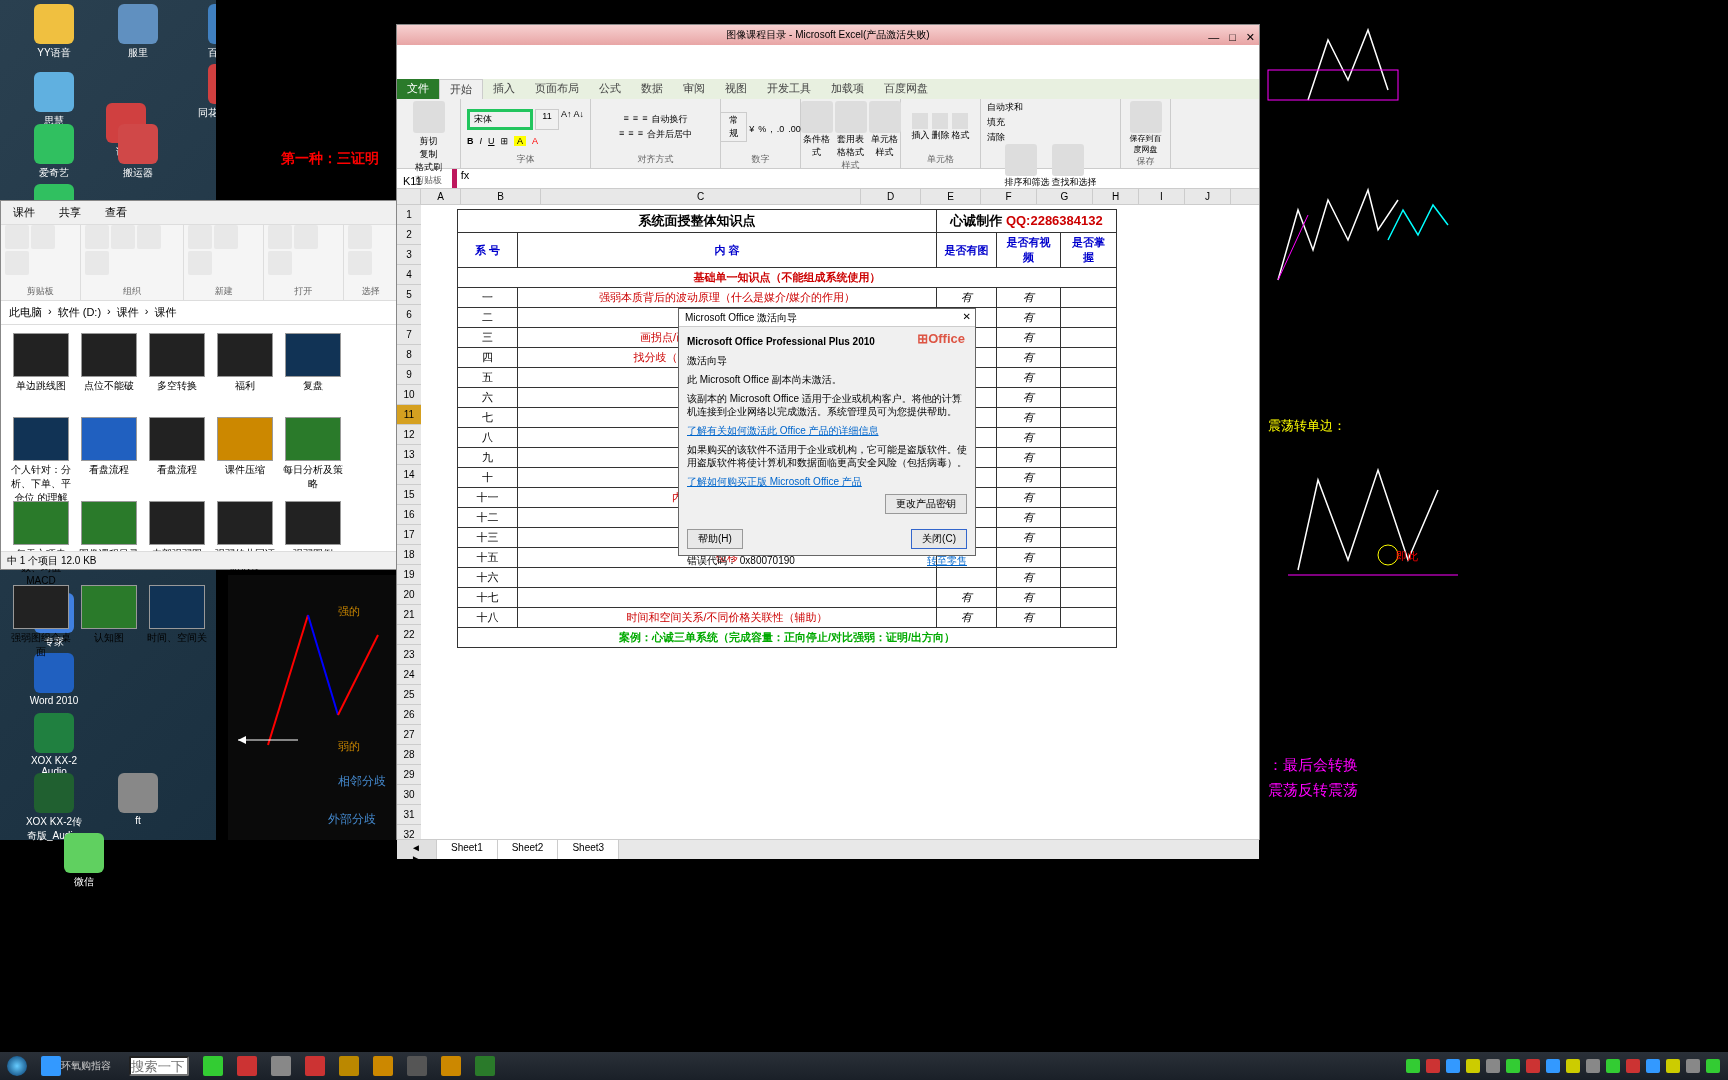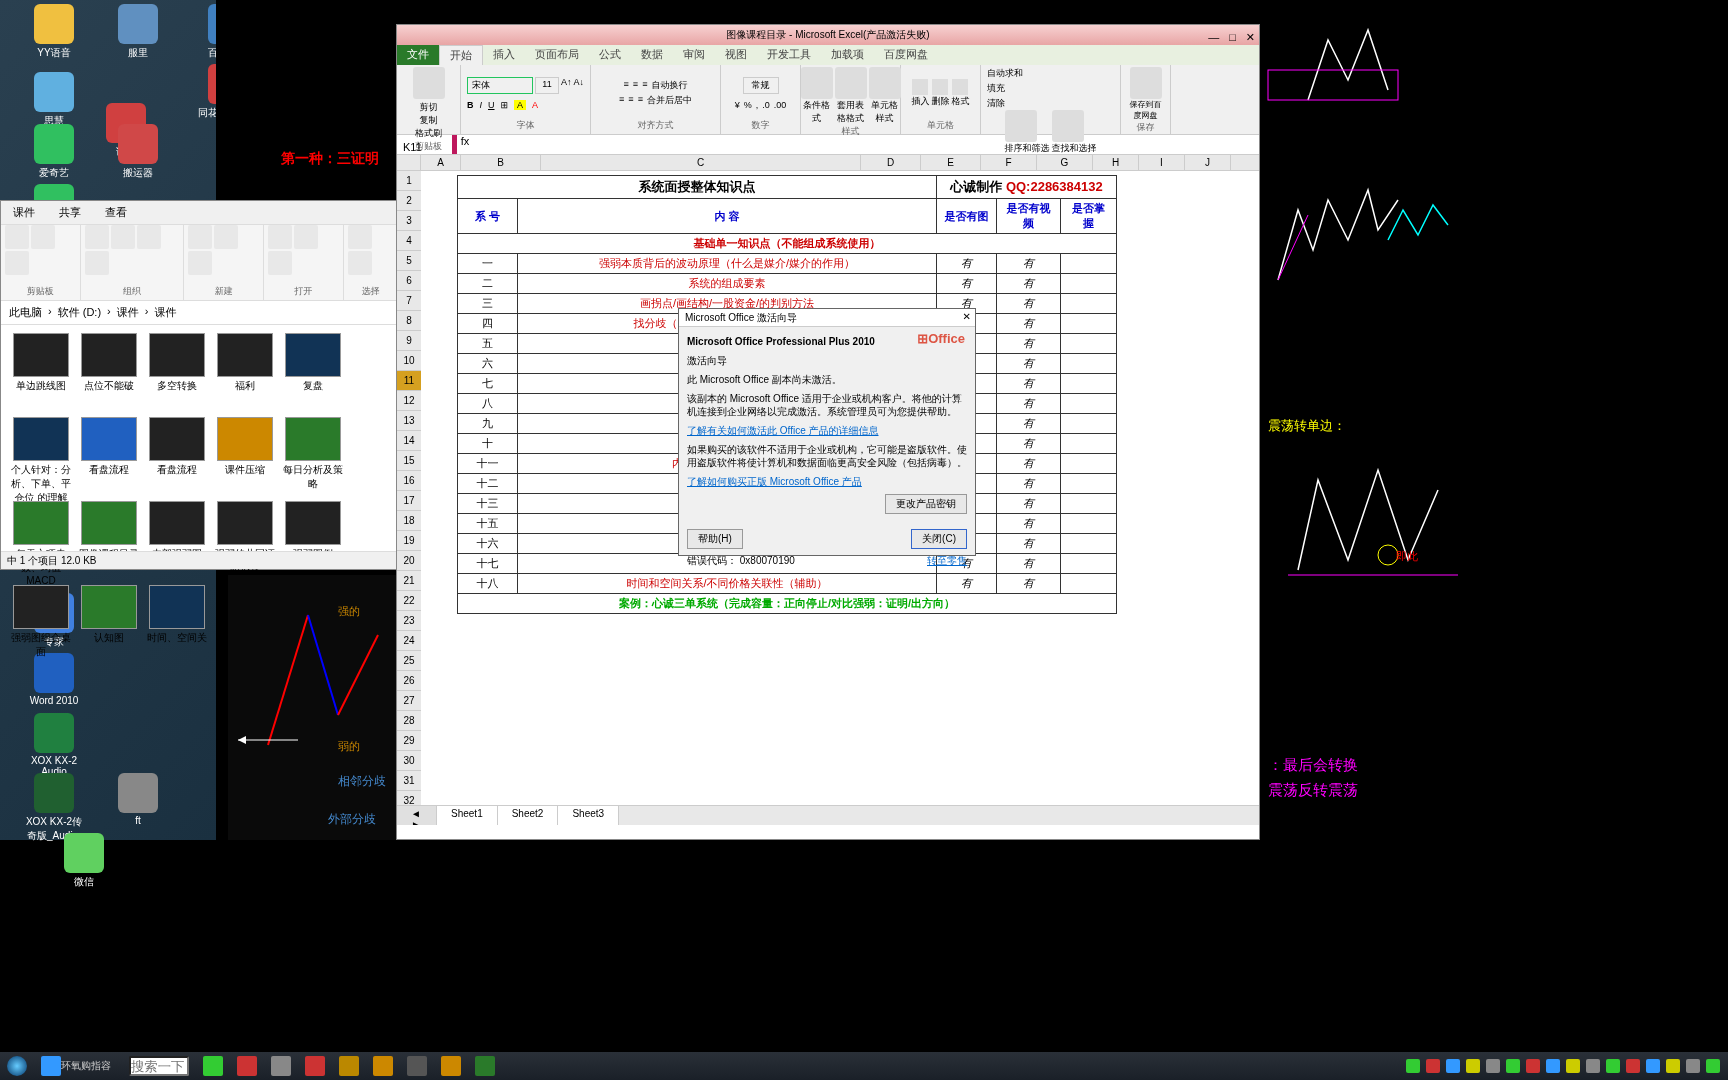--- a/index.html
+++ b/index.html
@@ -25,21 +25,21 @@
 .breadcrumb { height: 24px; background: #fff; border-bottom: 1px solid #ddd; font-size: 11px; padding: 4px 8px; display: flex; gap: 6px; }
 .file-grid { padding: 8px; display: flex; flex-wrap: wrap; gap: 4px; }
 .file-item { width: 64px; height: 80px; text-align: center; font-size: 10px; }
 .file-thumb { width: 56px; height: 44px; background: #333; margin: 0 auto 2px; border: 1px solid #999; }
 .explorer-status { position: absolute; bottom: 0; left: 0; right: 0; height: 18px; background: #f0f0f0; font-size: 10px; padding: 2px 6px; border-top: 1px solid #ddd; }
 
 
 .excel { position: absolute; left: 396px; top: 24px; width: 864px; height: 816px; background: #fff; border: 1px solid #888; z-index: 10; }
 .excel-title { height: 20px; background: linear-gradient(#f7d1d1, #e8a5a5); font-size: 10px; text-align: center; line-height: 20px; position: relative; }
 .excel-winctl { position: absolute; right: 4px; top: 2px; display: flex; gap: 10px; font-size: 11px; }
-.excel-tabs { height: 20px; background: #e8f0e0; display: flex; font-size: 11px; }
+.excel-tabs { height: 20px; background: #e8f0e0; display: flex; font-size: 11px; margin-top: 34px; }
 .excel-tabs span { padding: 2px 10px; color: #444; }
 .excel-tabs span.active { background: #f0f0f0; border: 1px solid #ccc; border-bottom: none; }
 .excel-tabs span.file { background: #2a7a2a; color: #fff; }
 .excel-ribbon { height: 70px; background: #f0f0f0; border-bottom: 1px solid #ccc; display: flex; font-size: 9px; }
 .ex-rib-grp { border-right: 1px solid #ccc; padding: 2px 6px; text-align: center; display: flex; flex-direction: column; justify-content: space-between; }
 .ex-rib-grp .content { flex: 1; display: flex; align-items: center; justify-content: center; gap: 2px; }
 .ex-rib-grp .small-ico { width: 16px; height: 16px; background: #ddd; }
 .ex-rib-grp .big-ico { width: 32px; height: 32px; background: #ddd; border-radius: 3px; }
 .ex-rib-lbl { font-size: 9px; color: #666; }
 .formula-bar { height: 20px; border-bottom: 1px solid #ccc; display: flex; font-size: 11px; }
@@ -357,21 +357,21 @@
           <div>剪切</div>
           <div>复制</div>
           <div>格式刷</div>
         </div>
       </div>
       <div class="ex-rib-lbl">剪贴板</div>
     </div>
     <div class="ex-rib-grp" style="width:130px">
       <div class="content" style="flex-direction:column;align-items:stretch">
         <div style="display:flex;gap:2px">
-          <span style="border:1px solid #22c55e;padding:1px 4px;flex:1;text-align:left">宋体</span>
+          <span style="border:3px solid #22c55e;padding:1px 4px;flex:1;text-align:left">宋体</span>
           <span style="border:1px solid #ccc;padding:1px 4px;width:24px">11</span>
           <span>A↑</span>
           <span>A↓</span>
         </div>
         <div style="display:flex;gap:6px;margin-top:4px">
           <b>B</b>
           <i>I</i>
           <u>U</u>
           <span>⊞</span>
           <span style="background:#ff0;padding:0 3px">A</span>
@@ -391,21 +391,21 @@
         <div style="display:flex;gap:4px">
           <span>≡</span>
           <span>≡</span>
           <span>≡</span>
           <span>合并后居中</span>
         </div>
       </div>
       <div class="ex-rib-lbl">对齐方式</div>
     </div>
     <div class="ex-rib-grp" style="width:80px">
-      <div class="content" style="flex-direction:column">
+      <div class="content" style="flex-direction:row">
         <span style="border:1px solid #ccc;padding:1px 8px">常规</span>
         <div style="display:flex;gap:4px;margin-top:4px">
           <span>¥</span>
           <span>%</span>
           <span>,</span>
           <span>.0</span>
           <span>.00</span>
         </div>
       </div>
       <div class="ex-rib-lbl">数字</div>

